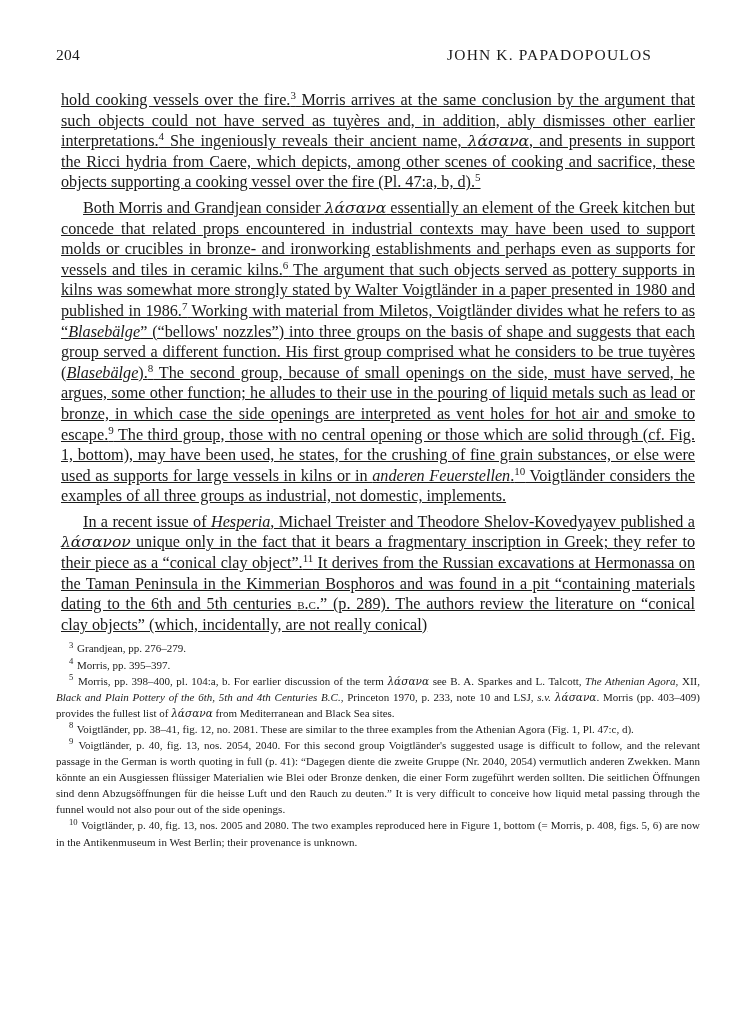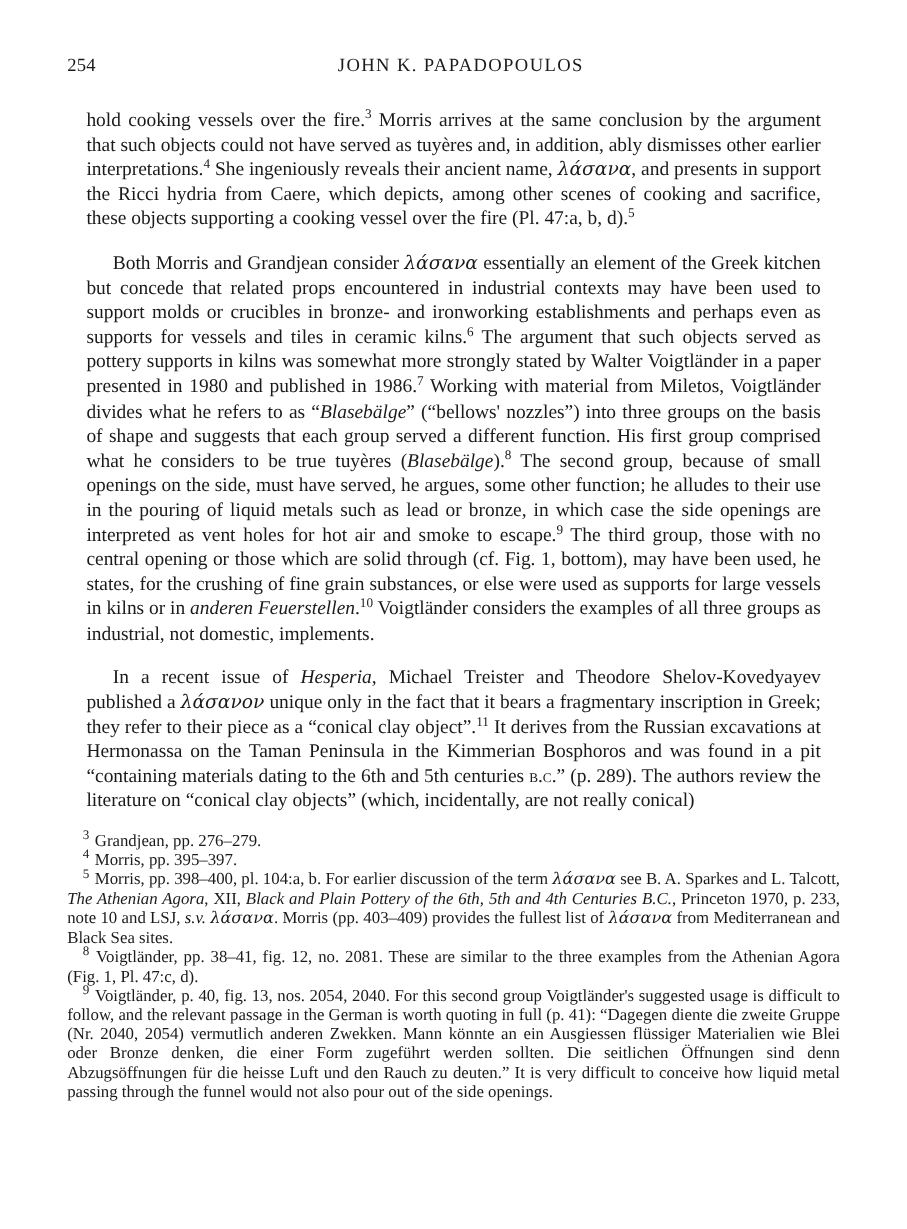--- a/index.html
+++ b/index.html
@@ -29,42 +29,43 @@
     margin-bottom: 22px;
   }
   .folio {
     font-size: 15.5px;
     width: 60px;
     text-align: left;
     letter-spacing: 0.2px;
   }
   .head-title {
     flex: 1;
-    text-align: center;
+    text-align: right;
     font-size: 15.5px;
     letter-spacing: 1.15px;
     padding-right: 48px;
   }
   .body-text {
     font-size: 16.2px;
     line-height: 20.6px;
     text-align: justify;
     text-justify: inter-word;
     hyphens: manual;
   }
   .body-text p {
-    margin: 16px;
+    margin: 5px;
     text-indent: 0;
+    text-decoration: underline;
   }
   .body-text p.indent {
     text-indent: 22px;
   }
   .notes {
     margin-top: 3px;
-    font-size: 14px;
+    font-size: 11px;
     line-height: 16.1px;
     text-align: justify;
   }
   .notes p {
     margin: 0;
     text-indent: 13px;
   }
   .notes p.hang {
     text-indent: 13px;
   }
@@ -82,31 +83,32 @@
   i, .it { font-style: italic; }
   .sc { font-variant: small-caps; }
   .gk { font-family: "DejaVu Serif", serif; font-size: 0.96em; }
 </style>
 </head>
 <body>
 
 <div class="page">
 
   <div class="running-head">
-    <div class="folio">254</div>
+    <div class="folio">204</div>
     <div class="head-title">JOHN K. PAPADOPOULOS</div>
   </div>
 
   <div class="body-text">
     <p class="">hold cooking vessels over the fire.<sup>3</sup> Morris arrives at the same conclusion by the argument that such objects could not have served as tuyères and, in addition, ably dismisses other earlier interpretations.<sup>4</sup> She ingeniously reveals their ancient name, <span class="gk it">λάσανα</span>, and presents in support the Ricci hydria from Caere, which depicts, among other scenes of cooking and sacrifice, these objects supporting a cooking vessel over the fire (Pl. 47:a, b, d).<sup>5</sup></p>
     <p class="indent">Both Morris and Grandjean consider <span class="gk it">λάσανα</span> essentially an element of the Greek kitchen but concede that related props encountered in industrial contexts may have been used to support molds or crucibles in bronze- and ironworking establishments and perhaps even as supports for vessels and tiles in ceramic kilns.<sup>6</sup> The argument that such objects served as pottery supports in kilns was somewhat more strongly stated by Walter Voigtländer in a paper presented in 1980 and published in 1986.<sup>7</sup> Working with material from Miletos, Voigtländer divides what he refers to as “<i>Blasebälge</i>” (“bellows' nozzles”) into three groups on the basis of shape and suggests that each group served a different function. His first group comprised what he considers to be true tuyères (<i>Blasebälge</i>).<sup>8</sup> The second group, because of small openings on the side, must have served, he argues, some other function; he alludes to their use in the pouring of liquid metals such as lead or bronze, in which case the side openings are interpreted as vent holes for hot air and smoke to escape.<sup>9</sup> The third group, those with no central opening or those which are solid through (cf. Fig. 1, bottom), may have been used, he states, for the crushing of fine grain substances, or else were used as supports for large vessels in kilns or in <i>anderen Feuerstellen</i>.<sup>10</sup> Voigtländer considers the examples of all three groups as industrial, not domestic, implements.</p>
     <p class="indent">In a recent issue of <i>Hesperia</i>, Michael Treister and Theodore Shelov-Kovedyayev published a <span class="gk it">λάσανον</span> unique only in the fact that it bears a fragmentary inscription in Greek; they refer to their piece as a “conical clay object”.<sup>11</sup> It derives from the Russian excavations at Hermonassa on the Taman Peninsula in the Kimmerian Bosphoros and was found in a pit “containing materials dating to the 6th and 5th centuries <span class="sc">b.c.</span>” (p. 289). The authors review the literature on “conical clay objects” (which, incidentally, are not really conical)</p>
   </div>
 
   <div class="notes">
     <p class="hang"><span class="note-num">3</span> Grandjean, pp. 276–279.</p>
     <p class="hang"><span class="note-num">4</span> Morris, pp. 395–397.</p>
     <p class="hang"><span class="note-num">5</span> Morris, pp. 398–400, pl. 104:a, b. For earlier discussion of the term <span class="gk it">λάσανα</span> see B. A. Sparkes and L. Talcott, <i>The Athenian Agora</i>, XII, <i>Black and Plain Pottery of the 6th, 5th and 4th Centuries B.C.</i>, Princeton 1970, p. 233, note 10 and LSJ, <i>s.v.</i> <span class="gk it">λάσανα</span>. Morris (pp. 403–409) provides the fullest list of <span class="gk it">λάσανα</span> from Mediterranean and Black Sea sites.</p>
     <p class="hang"><span class="note-num">8</span> Voigtländer, pp. 38–41, fig. 12, no. 2081. These are similar to the three examples from the Athenian Agora (Fig. 1, Pl. 47:c, d).</p>
     <p class="hang"><span class="note-num">9</span> Voigtländer, p. 40, fig. 13, nos. 2054, 2040. For this second group Voigtländer's suggested usage is difficult to follow, and the relevant passage in the German is worth quoting in full (p. 41): “Dagegen diente die zweite Gruppe (Nr. 2040, 2054) vermutlich anderen Zwekken. Mann könnte an ein Ausgiessen flüssiger Materialien wie Blei oder Bronze denken, die einer Form zugeführt werden sollten. Die seitlichen Öffnungen sind denn Abzugsöffnungen für die heisse Luft und den Rauch zu deuten.” It is very difficult to conceive how liquid metal passing through the funnel would not also pour out of the side openings.</p>
+    <p class="hang"><span class="note-num">10</span> Voigtländer, p. 40, fig. 13, nos. 2005 and 2080. The two examples reproduced here in Figure 1, bottom (= Morris, p. 408, figs. 5, 6) are now in the Antikenmuseum in West Berlin; their provenance is unknown.</p>
   </div>
 
 </div>
 
 </body></html>

